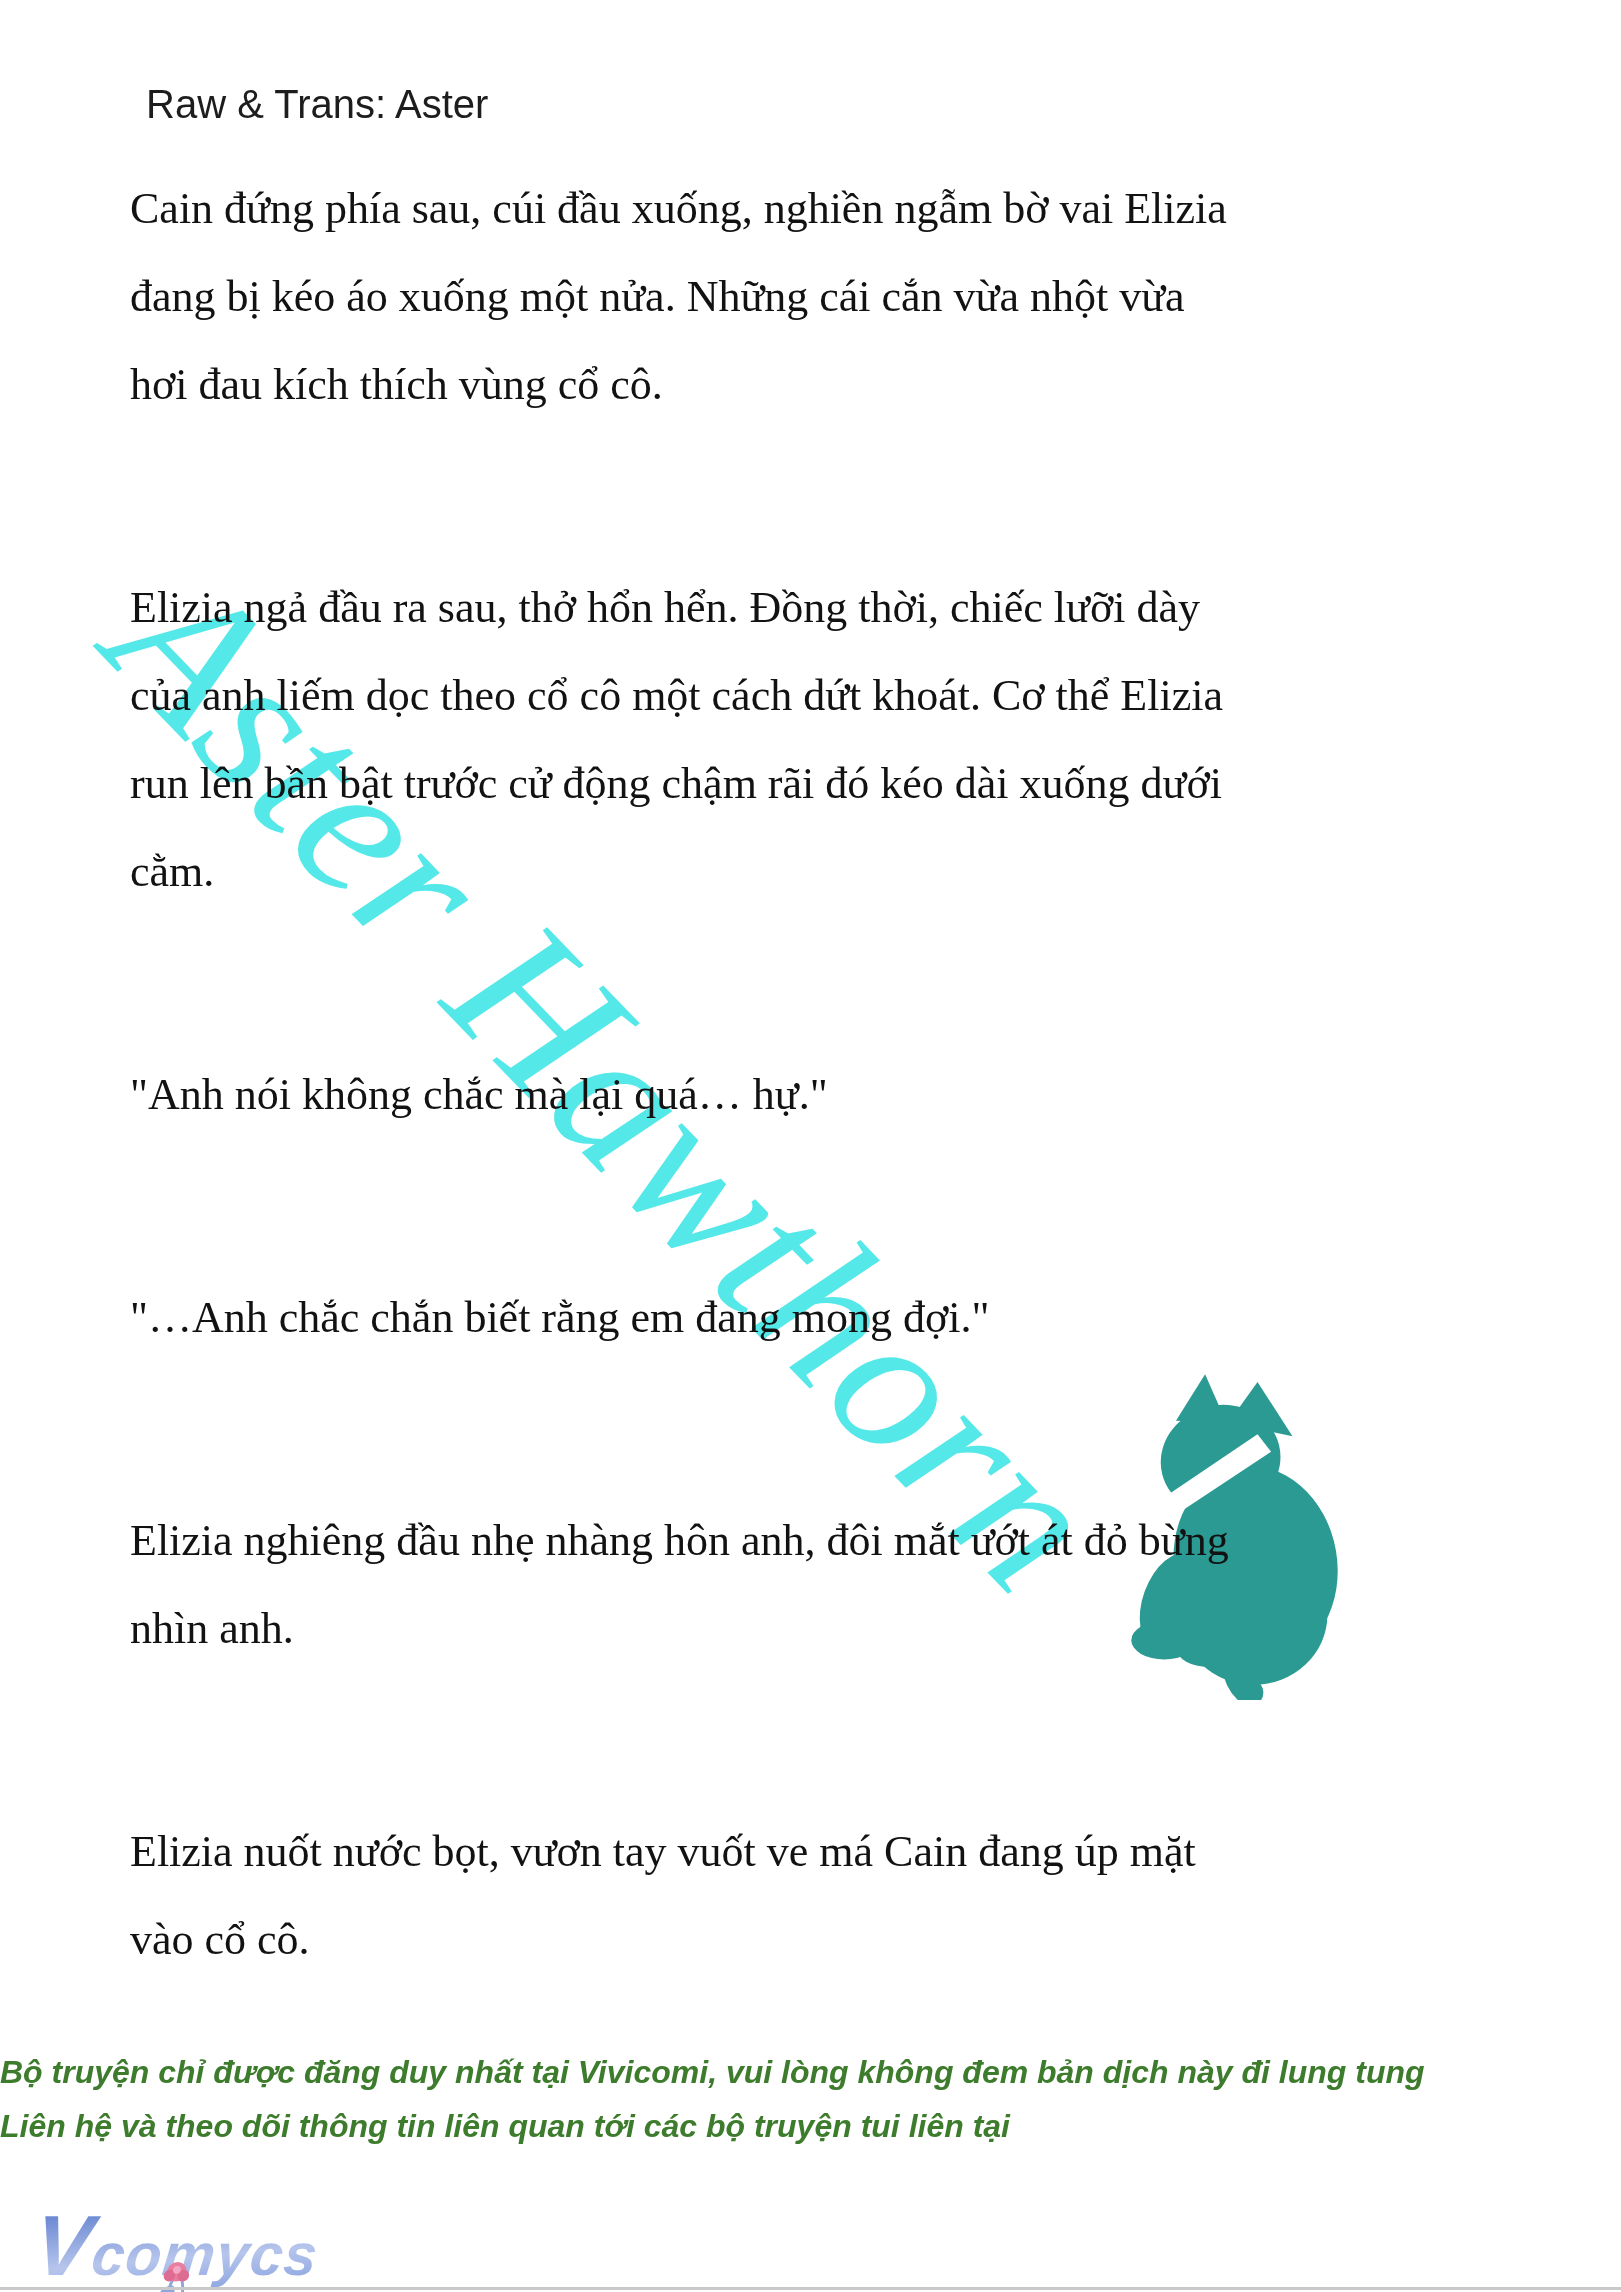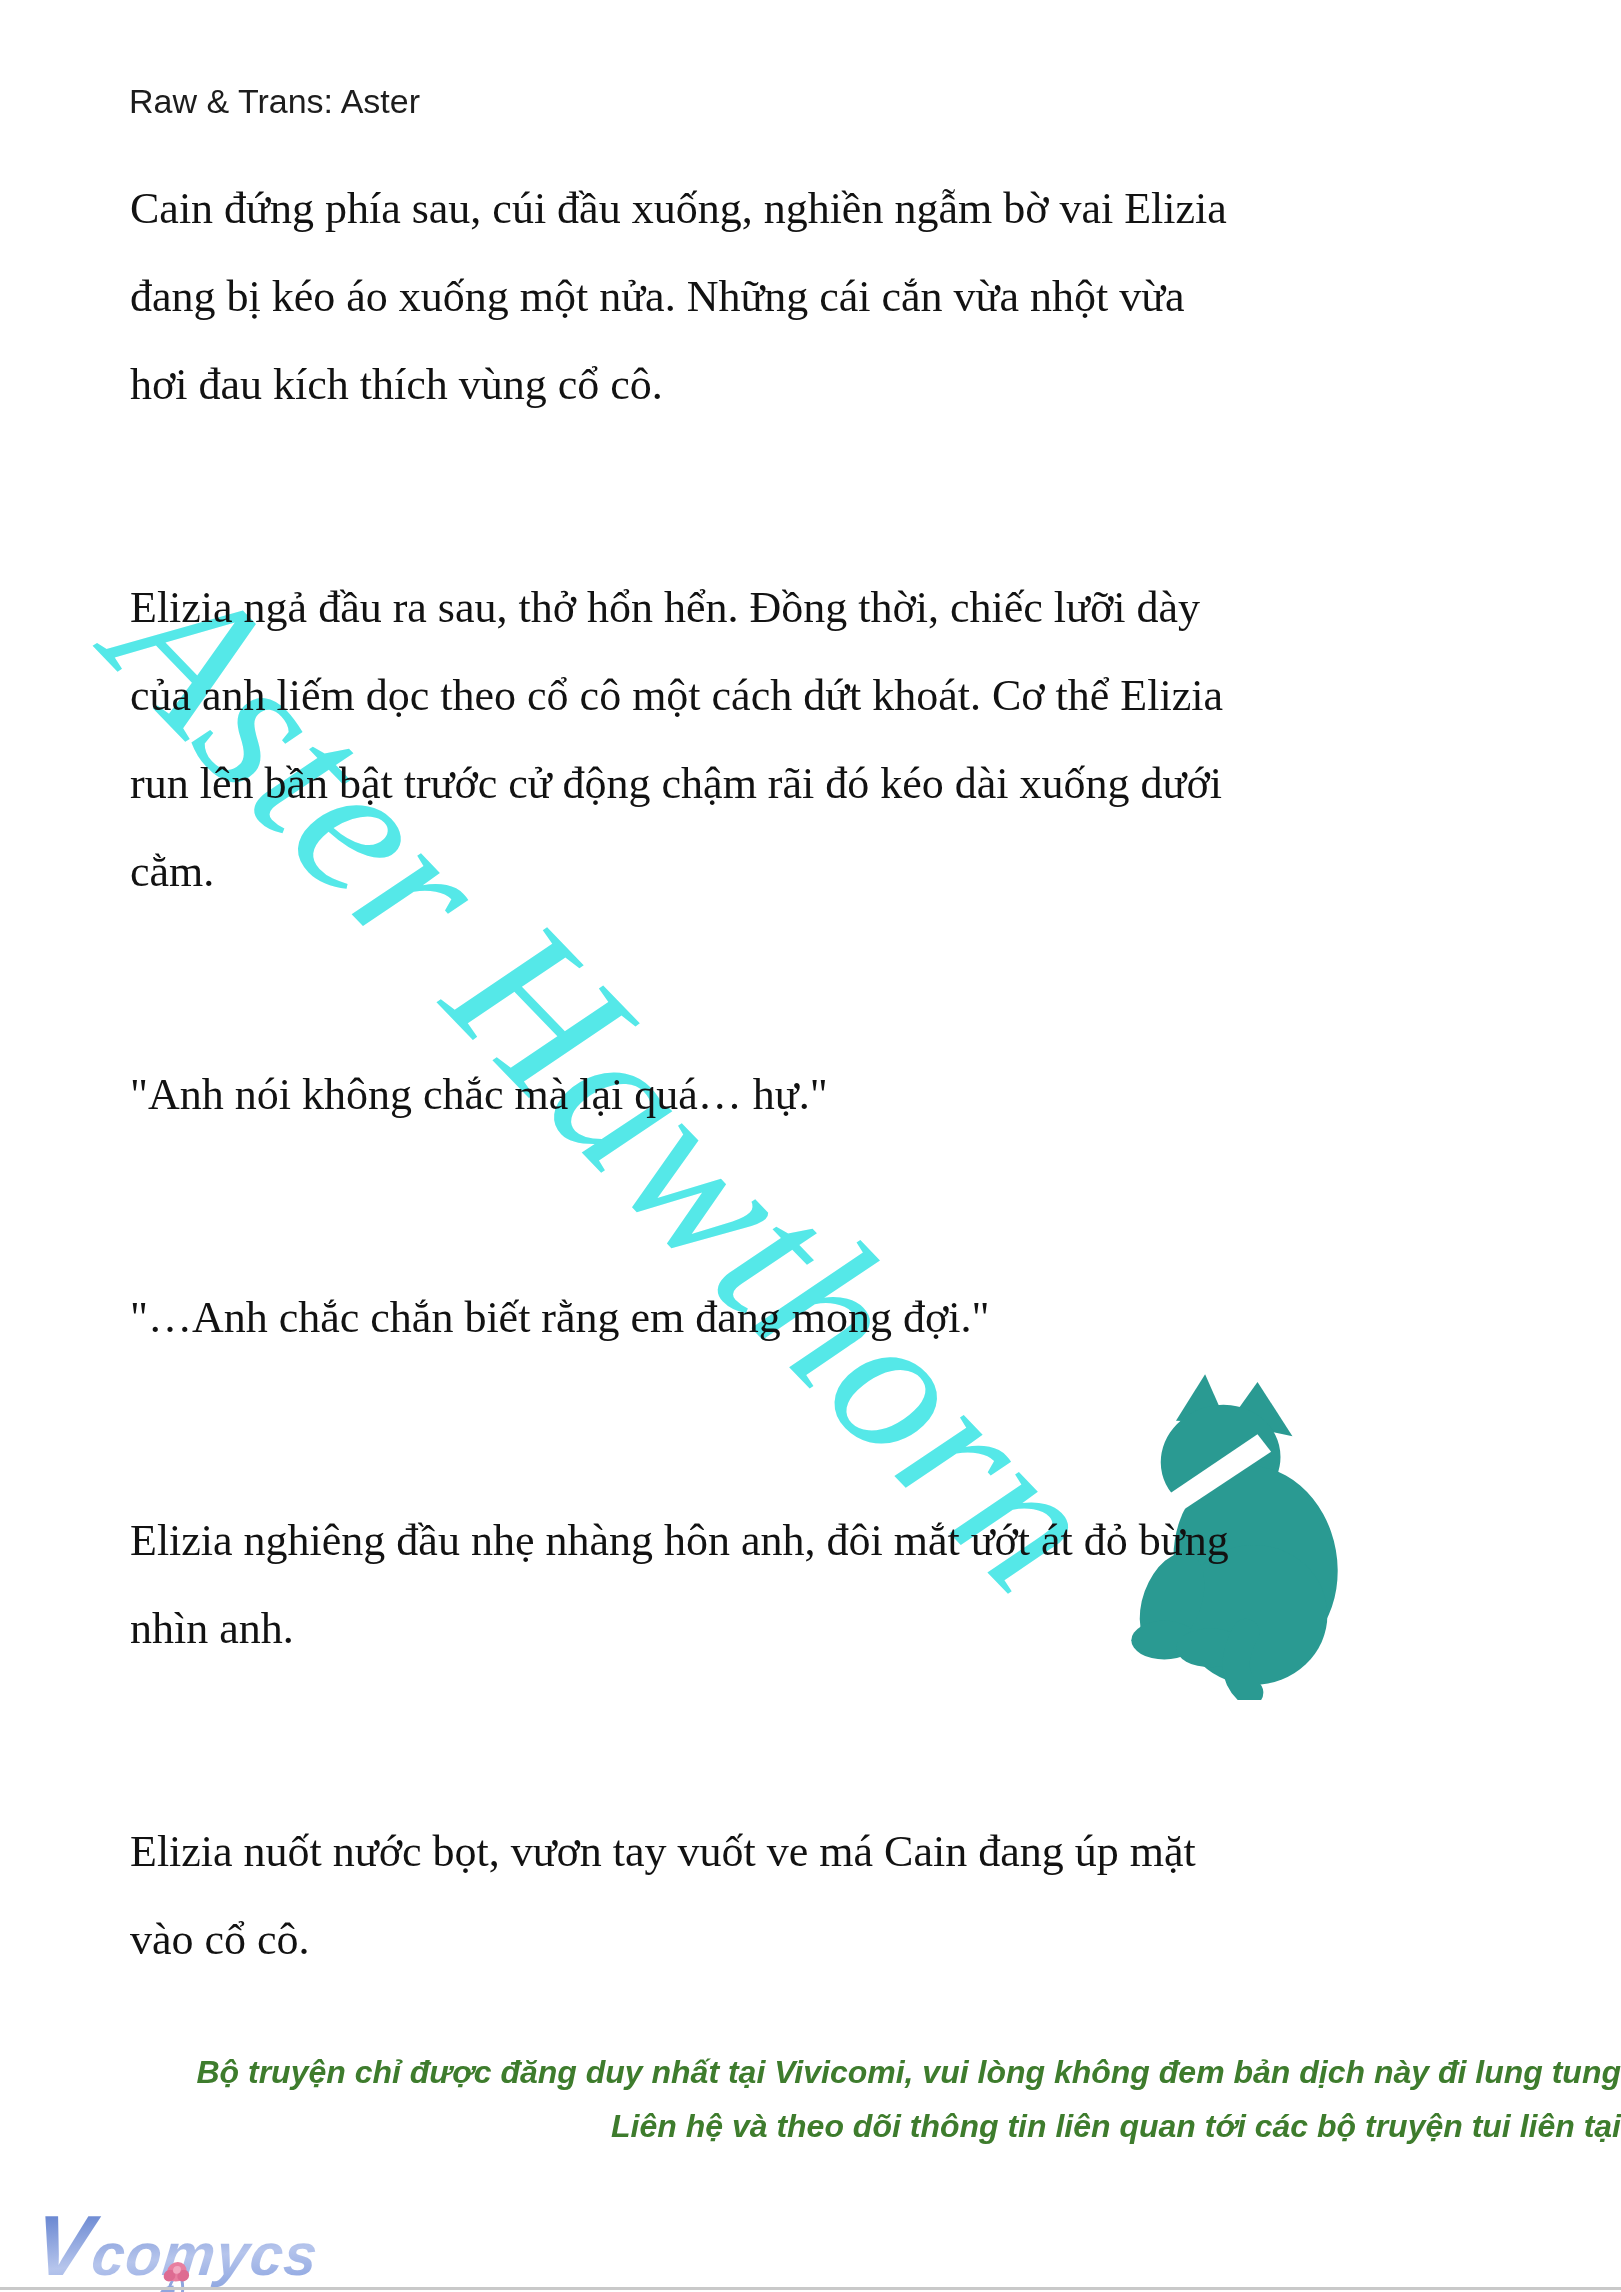--- a/index.html
+++ b/index.html
@@ -2,43 +2,43 @@
 <html><head>
 <meta charset="utf-8">
 <style>
   html,body{margin:0;padding:0;}
   body{
     width:1621px;height:2293px;position:relative;background:#ffffff;
     overflow:hidden;font-family:"Liberation Serif",serif;
   }
   .page{position:absolute;inset:0;}
   .header-credit{
-    position:absolute;left:129px;top:82px;
-    font-family:"Liberation Sans",sans-serif;font-size:34px;color:#1d1d1d;
+    position:absolute;left:146px;top:82px;
+    font-family:"Liberation Sans",sans-serif;font-size:40px;color:#1d1d1d;
     z-index:3;white-space:nowrap;
   }
   .watermark{
     position:absolute;left:221px;top:537px;
     font-size:201px;font-style:italic;color:#55e8e8;
     transform:rotate(46deg);transform-origin:0 0;
     white-space:nowrap;z-index:0;letter-spacing:2px;line-height:1;
   }
   .body-text{
     position:absolute;left:130px;top:165px;width:1306px;z-index:2;
   }
   .body-text p{
     margin:0 0 135px 0;font-size:44px;line-height:88px;color:#121212;
     white-space:pre-line;
   }
   .body-text p:last-child{margin-bottom:0;}
   .cat-wrap{
     position:absolute;left:1108px;top:1357px;width:233px;height:343px;z-index:1;
   }
   .footer-note{
-    position:absolute;left:0;top:2045px;width:1621px;text-align:right;
+    position:absolute;left:0;top:2045px;width:1621px;text-align:left;
     font-family:"Liberation Sans",sans-serif;font-weight:bold;font-style:italic;
     font-size:32px;line-height:54px;color:#3e7c2d;z-index:2;
   }
   .logo{
     position:absolute;left:35px;top:2197px;z-index:2;
     font-family:"Liberation Sans",sans-serif;font-weight:bold;font-style:italic;
     transform:skewX(-6deg);
   }
   .logo-text{
     display:inline-block;font-size:59px;letter-spacing:1px;

